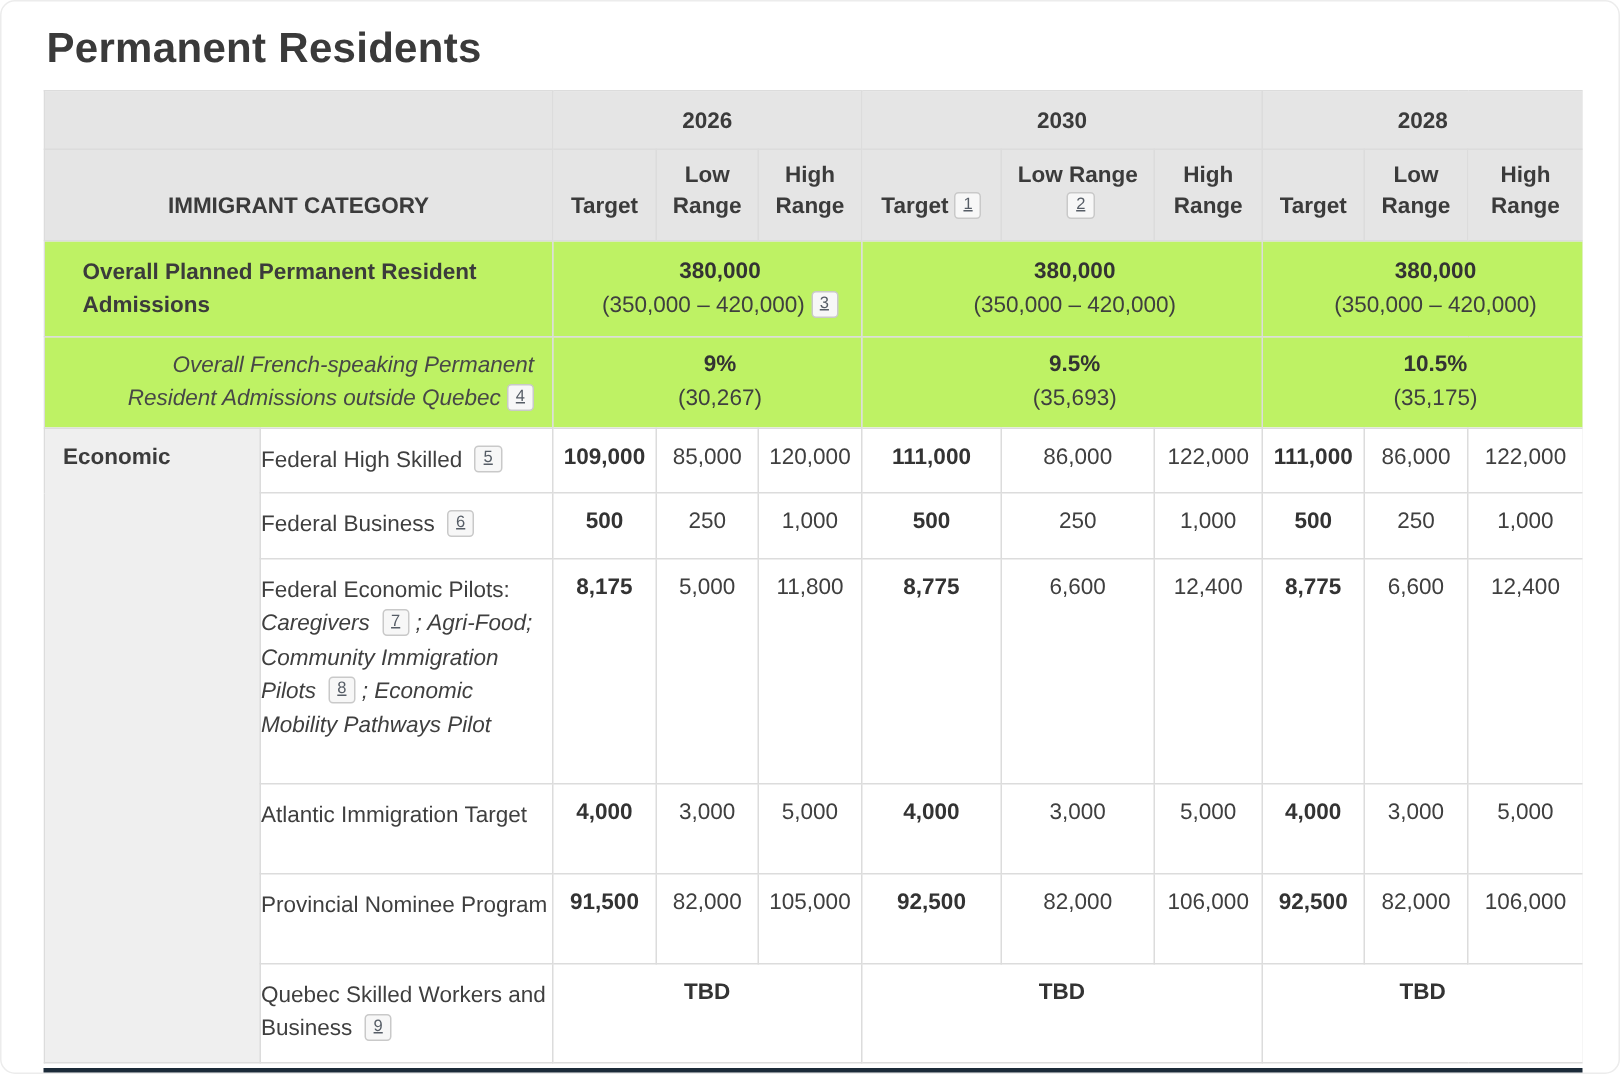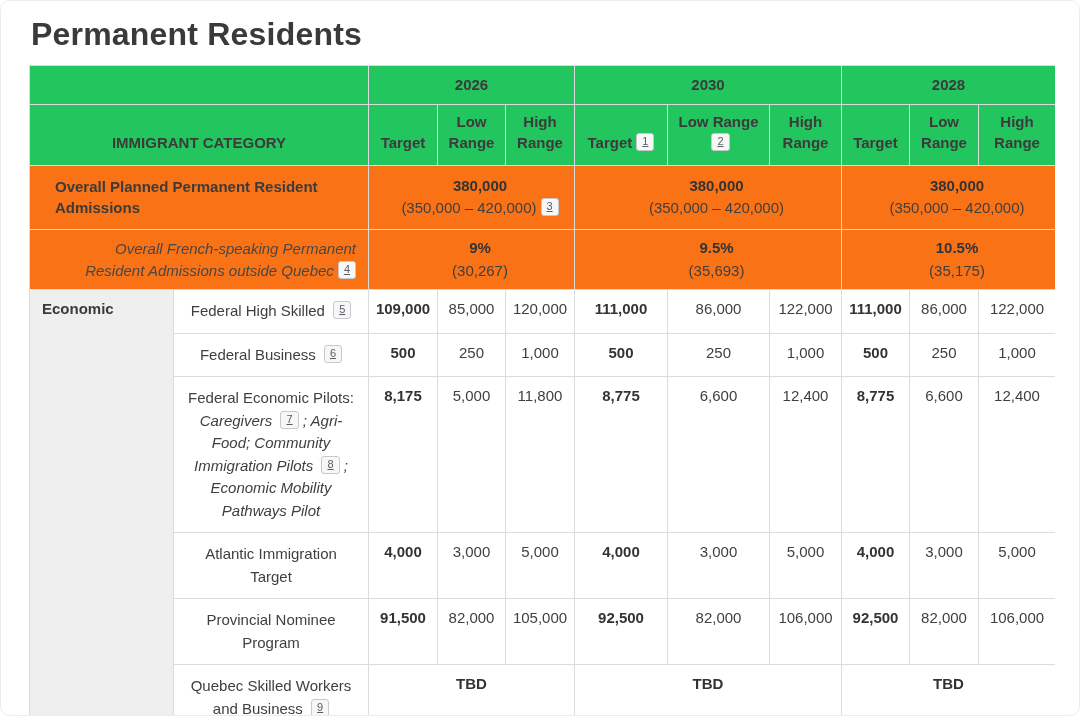--- a/index.html
+++ b/index.html
@@ -5,44 +5,44 @@
   * { box-sizing: border-box; }
   html,body { margin:0; padding:0; }
   body {
     width:1080px; height:716px; overflow:hidden;
     background:#ffffff;
     font-family:"Liberation Sans","DejaVu Sans",sans-serif;
     color:#3f3f3f;
     border:1px solid #ececec; border-radius:10px;
   }
   h1.page-title {
-    font-size:32px; font-weight:700; color:#3a3a3a;
+    font-size:28px; font-weight:700; color:#3a3a3a;
     margin:15px 0 12px 30px; line-height:1.15; letter-spacing:.2px;
   }
   .table-wrap { height:652px; overflow:hidden; margin-left:28px; width:1026px; }
   table {
     border-collapse:collapse; table-layout:fixed; width:1026px;
     font-size:15px; color:#3f3f3f;
   }
   th, td { border:1px solid #dcdcdc; padding:6px 8px; font-weight:400; }
-  thead th { background:#22c55e; color:#3b3b3b; font-weight:700; }
+  thead th { background:#e5e5e5; color:#3b3b3b; font-weight:700; }
   tr.r-years { height:39px; }
   tr.r-years th { text-align:center; vertical-align:middle; padding:4px; }
   tr.r-cols { height:61px; }
   tr.r-cols th { vertical-align:bottom; text-align:center; padding:0 3px 12px; line-height:1.4; }
   th.cat { text-align:left; padding-left:8px; padding-bottom:12px; }
-  tr.gray td, tr.gray th { background:#f97316;padding-left:25px; }
+  tr.gray td, tr.gray th { background:#bef264;padding-left:25px; }
   tr.r-overall { height:64px; }
   tr.r-french  { height:56px; }
   .sum-label { font-weight:700; vertical-align:middle; padding:8px 12px; line-height:1.45; text-align:left; color:#3b3b3b; }
   .sum-label.italic-right { font-weight:400; font-style:italic; text-align:right; color:#474747; }
   .sum-cell { text-align:center; vertical-align:middle; line-height:1.5; }
   .sum-cell .main { font-weight:700; color:#333; }
   .group-cell { background:#efefef; vertical-align:top; font-weight:700; color:#3b3b3b; padding:10px 12px; text-align:left; }
-  .prog-label { vertical-align:top; padding:10px 12px; line-height:1.5; text-align:center; background:#fff; }
+  .prog-label { vertical-align:top; padding:10px 0; line-height:1.5; text-align:left; background:#fff; }
   .prog-label .it { font-style:italic; }
   td.val { text-align:center; vertical-align:top; padding:10px 2px; background:#fff; }
   td.val.b { font-weight:700; color:#333; }
   td.span-val { text-align:center; vertical-align:top; padding:10px 2px; font-weight:700; color:#333; background:#fff; }
   .fn {
     display:inline-block; background:#f7f7f7; border:1px solid #c9c9c9; border-radius:3px;
     font-size:11px; font-style:normal; font-weight:400; line-height:1;
     padding:2px 5px 3px; color:#565d66; text-decoration:underline;
     vertical-align:3px; margin-left:4px; cursor:pointer;
   }

